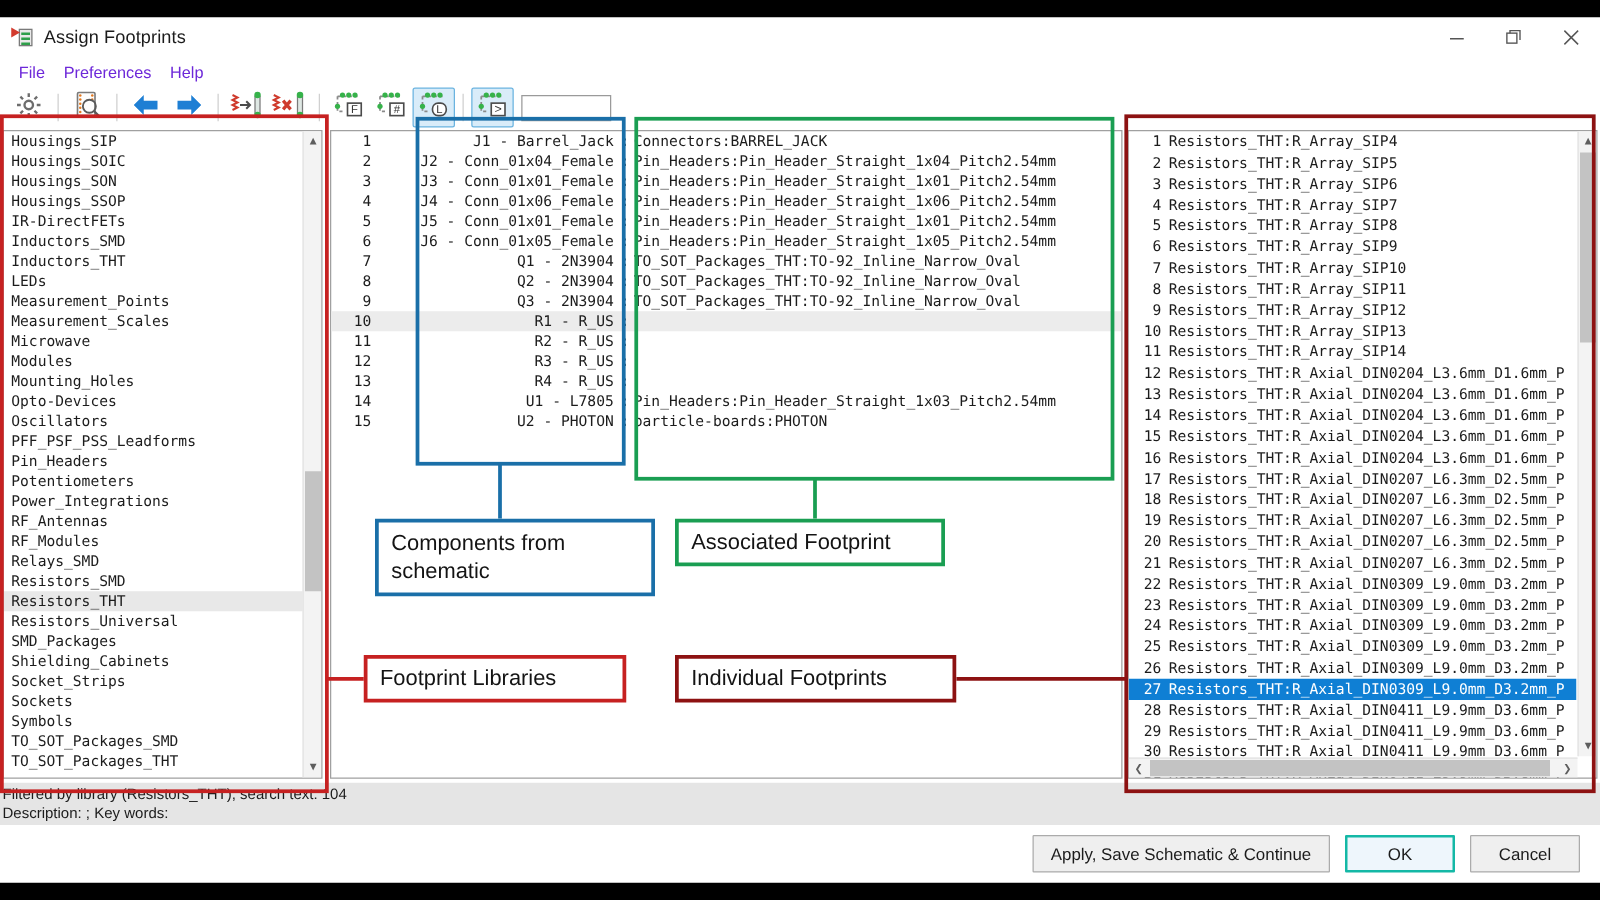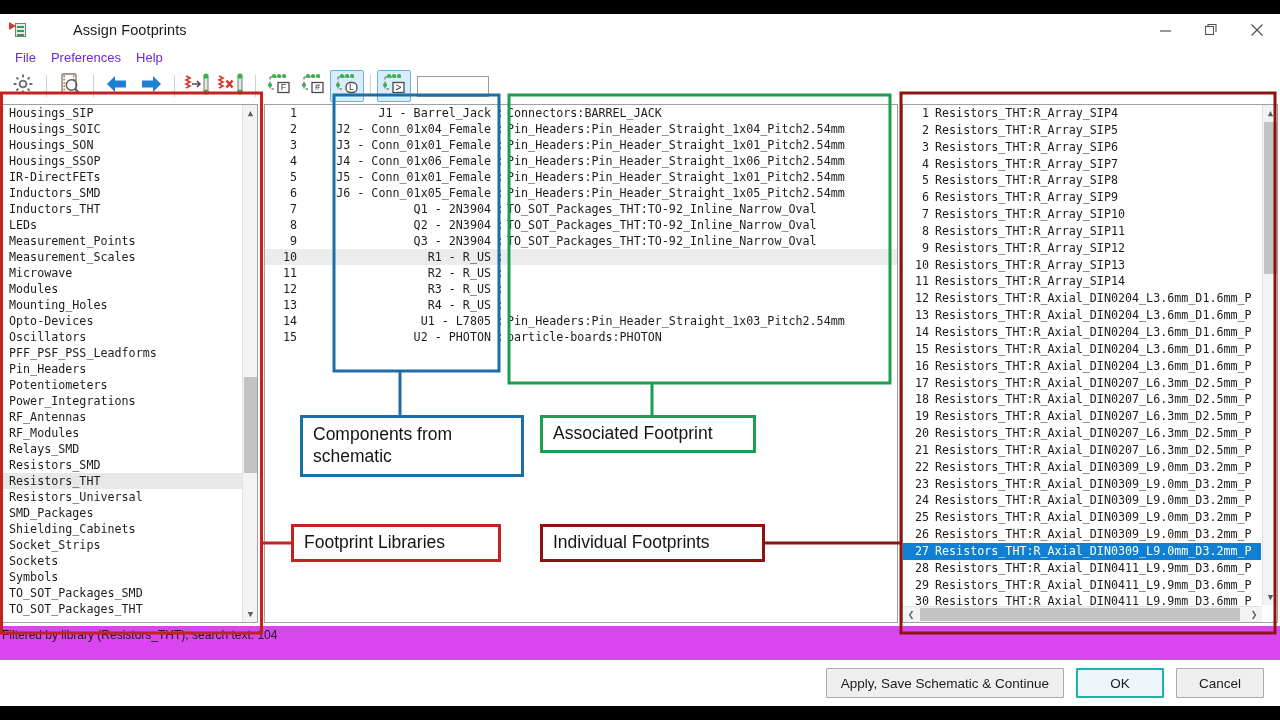--- a/index.html
+++ b/index.html
@@ -21,21 +21,20 @@
     left: 0; top: 14px;
     width: 1280px; height: 692px;
     background: #ffffff;
     display: flex; flex-direction: column;
   }
   .titlebar {
     height: 32px;
     background: #ffffff;
     display: flex; align-items: center;
     flex: none;
-    gap: 38px;
   }
   .title-icon {
     width: 18px; height: 18px;
     margin-left: 9px; margin-right: 8px;
     position: relative; flex: none;
   }
   .title-icon .sq1 {
     position: absolute; left: 6px; top: 2px; width: 11px; height: 14px;
     background: #e9e9e9; border: 1px solid #7a7a7a;
   }
@@ -164,21 +163,21 @@
   .hbar .arrow.lf { left: 0; } .hbar .arrow.rt { right: 0; }
   .hbar .thumb {
     position: absolute; top: 1px; height: 13px; background: #c3c3c3;
   }
 
   
   .status {
     flex: none; height: 34px;
     padding: 2px 0 0 2px;
     font-size: 12px; color: #1b1b1b; line-height: 15px;
-    background: #d946ef;
+    background: #e5e5e5;
   }
 
   
   .btnbar {
     flex: none; height: 46px;
     display: flex; align-items: center; justify-content: flex-end;
     padding-right: 16px; gap: 12px; background: #ffffff;
   }
   .dlg-btn {
     height: 30px; min-width: 88px;
@@ -664,20 +663,21 @@
         <div class="hbar" style="right:15px">
           <div class="arrow lf">❮</div>
           <div class="thumb" style="left:17px;width:320px"></div>
           <div class="arrow rt">❯</div>
         </div>
       </div>
     </div>
 
     <div class="status">
       <div>Filtered by library (Resistors_THT), search text: 104</div>
+      <div>Description: ;  Key words:</div>
     </div>
 
     <div class="btnbar">
       <button class="dlg-btn">Apply, Save Schematic &amp; Continue</button>
       <button class="dlg-btn default">OK</button>
       <button class="dlg-btn">Cancel</button>
     </div>
   </div>
 
   <div class="overlay">

